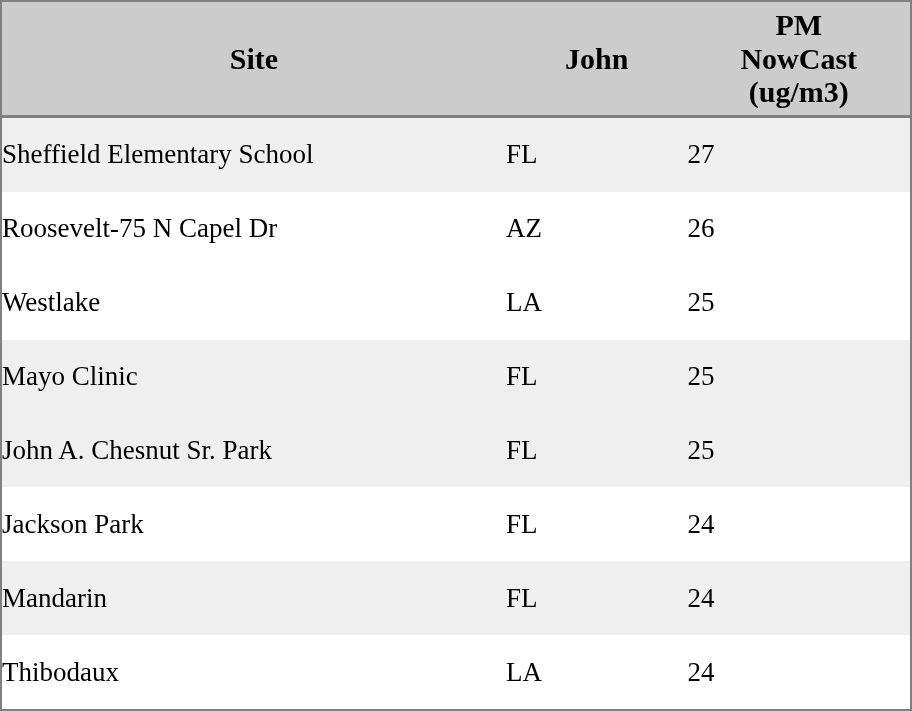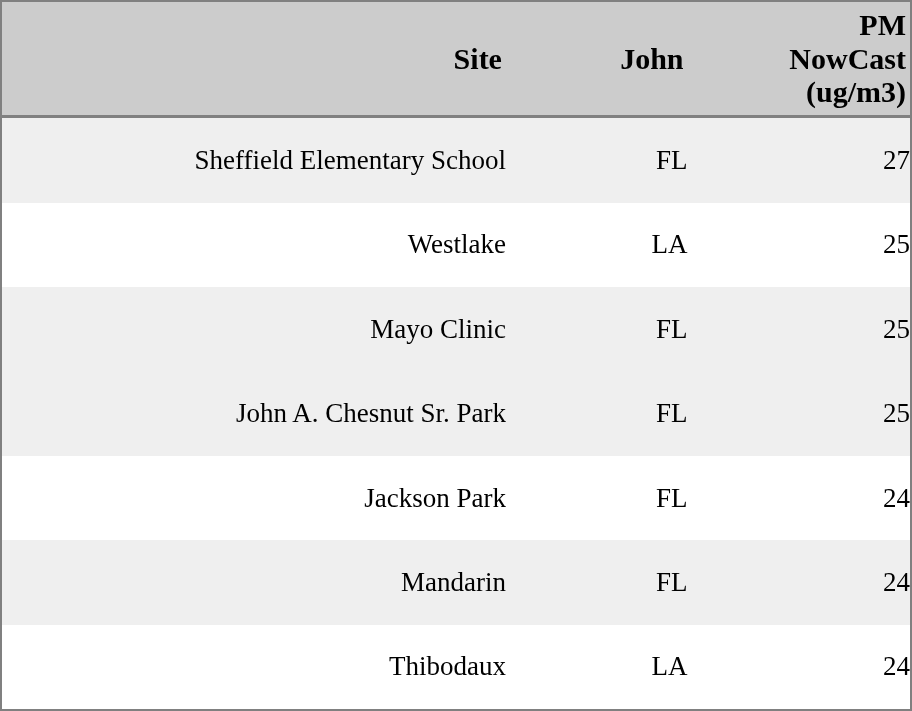--- a/index.html
+++ b/index.html
@@ -25,33 +25,33 @@
     height: 100%;
     border-collapse: collapse;
     table-layout: fixed;
   }
   table.data-table thead th {
     background: #cccccc;
     border-bottom: 3px solid #808080;
     font-weight: bold;
     font-size: 30px;
     color: #000000;
-    text-align: right;
+    text-align: center;
     vertical-align: middle;
     padding: 6px 4px;
     line-height: 1.12;
   }
   col.col-site   { width: 55.5%; }
   col.col-state  { width: 20.0%; }
   col.col-value  { width: 24.5%; }
 
   table.data-table tbody td {
     font-size: 27px;
     color: #000000;
-    text-align: right;
+    text-align: left;
     vertical-align: middle;
     padding: 0;
     height: 58px;
     border: none;
   }
   table.data-table tbody tr.odd-row td {
     background: #efefef;
   }
   table.data-table tbody tr.even-row td {
     background: #ffffff;
@@ -83,20 +83,25 @@
         </th>
       </tr>
     </thead>
     <tbody>
       <tr class="odd-row">
         <td>Sheffield Elementary School</td>
         <td>FL</td>
         <td>27</td>
       </tr>
       <tr class="even-row">
+        <td>Roosevelt-75 N Capel Dr</td>
+        <td>AZ</td>
+        <td>26</td>
+      </tr>
+      <tr class="even-row">
         <td>Westlake</td>
         <td>LA</td>
         <td>25</td>
       </tr>
       <tr class="odd-row">
         <td>Mayo Clinic</td>
         <td>FL</td>
         <td>25</td>
       </tr>
       <tr class="odd-row">

